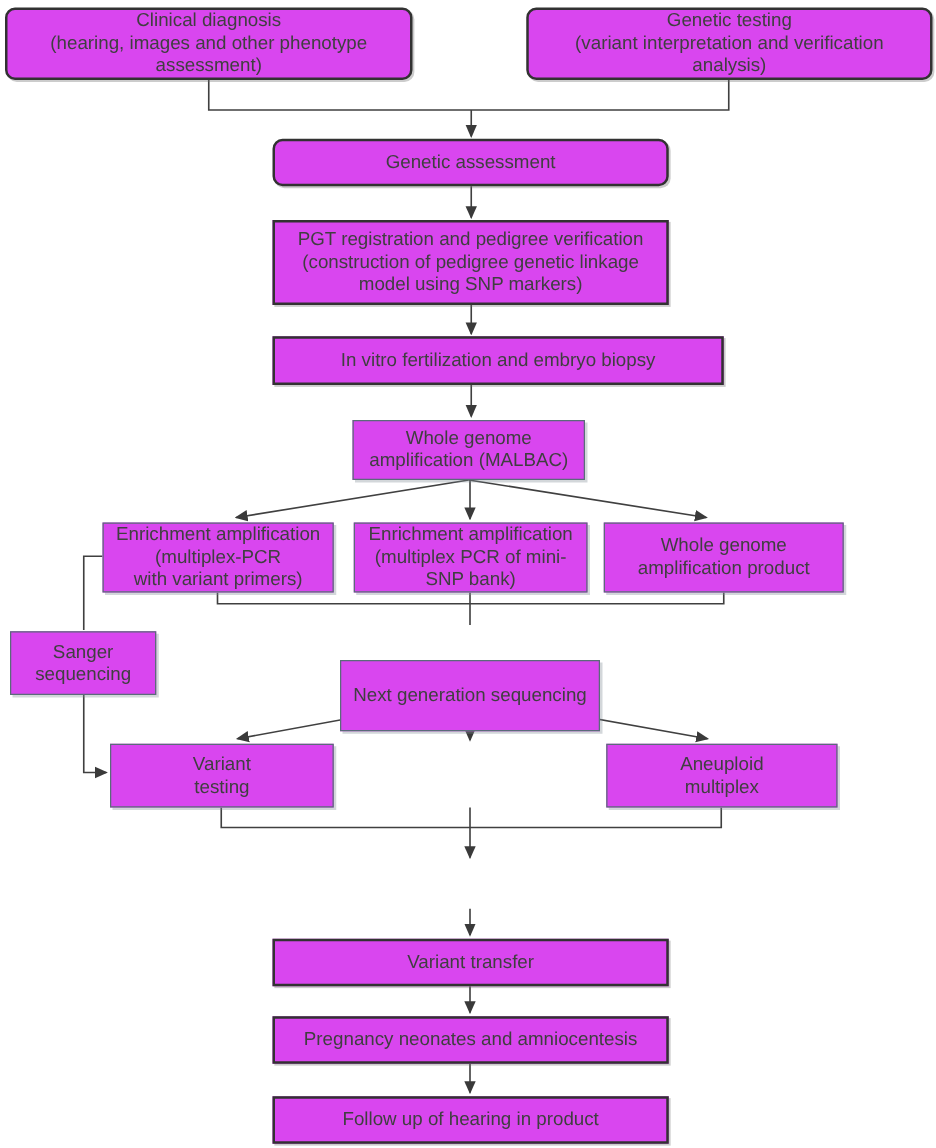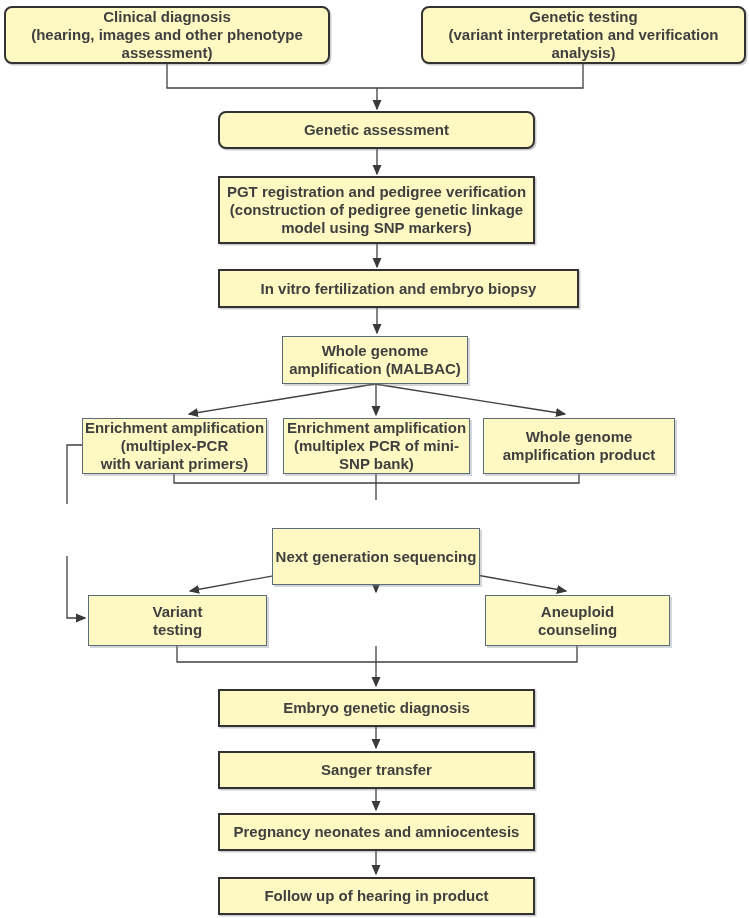--- a/index.html
+++ b/index.html
@@ -4,21 +4,21 @@
 <style>
   html,body{margin:0;padding:0;background:#ffffff;}
   .canvas{
     position:relative;width:749px;height:918px;background:#ffffff;overflow:hidden;
     font-family:"Liberation Sans","DejaVu Sans",sans-serif;
   }
   .wires{position:absolute;left:0;top:0;width:749px;height:918px;pointer-events:none;}
   .node{
     position:absolute;box-sizing:border-box;
     display:flex;align-items:center;justify-content:center;
-    background:#fef9c3;color:#3f3f3f;font-weight:bold;
+    background:#d946ef;color:#3f3f3f;
   }
   .node .lbl{
     white-space:pre-line;text-align:center;font-size:15px;line-height:1.2;
   }
   .thick{border:2px solid #323232;box-shadow:1.5px 1.5px 0 rgba(110,110,110,0.35);}
   .thin{border:1.3px solid #5b6b7a;box-shadow:2px 2px 0 rgba(130,140,150,0.35);}
   .round{border-radius:8px;}
 </style>
 </head>
 <body>
@@ -96,42 +96,43 @@
     <span class="lbl">Enrichment amplification
 (multiplex PCR of mini-
 SNP bank)</span>
   </div>
 
   <div class="node thin" style="left:483px;top:418px;width:192px;height:56px">
     <span class="lbl">Whole genome
 amplification product</span>
   </div>
 
+  <div class="node thin" style="left:8px;top:505px;width:117px;height:51px">
+    <span class="lbl">Sanger
+sequencing</span>
+  </div>
 
   <div class="node thin" style="left:272px;top:528px;width:208px;height:57px">
     <span class="lbl">Next generation sequencing</span>
   </div>
 
   <div class="node thin" style="left:88px;top:595px;width:179px;height:51px">
     <span class="lbl">Variant
 testing</span>
   </div>
 
 
   <div class="node thin" style="left:485px;top:595px;width:185px;height:51px">
     <span class="lbl">Aneuploid
-counseling</span>
+multiplex</span>
   </div>
 
-  <div class="node thick" style="left:218px;top:689px;width:317px;height:38px">
-    <span class="lbl">Embryo genetic diagnosis</span>
-  </div>
 
   <div class="node thick" style="left:218px;top:751px;width:317px;height:38px">
-    <span class="lbl">Sanger transfer</span>
+    <span class="lbl">Variant transfer</span>
   </div>
 
   <div class="node thick" style="left:218px;top:813px;width:317px;height:38px">
     <span class="lbl">Pregnancy neonates and amniocentesis</span>
   </div>
 
   <div class="node thick" style="left:218px;top:877px;width:317px;height:38px">
     <span class="lbl">Follow up of hearing in product</span>
   </div>
 

